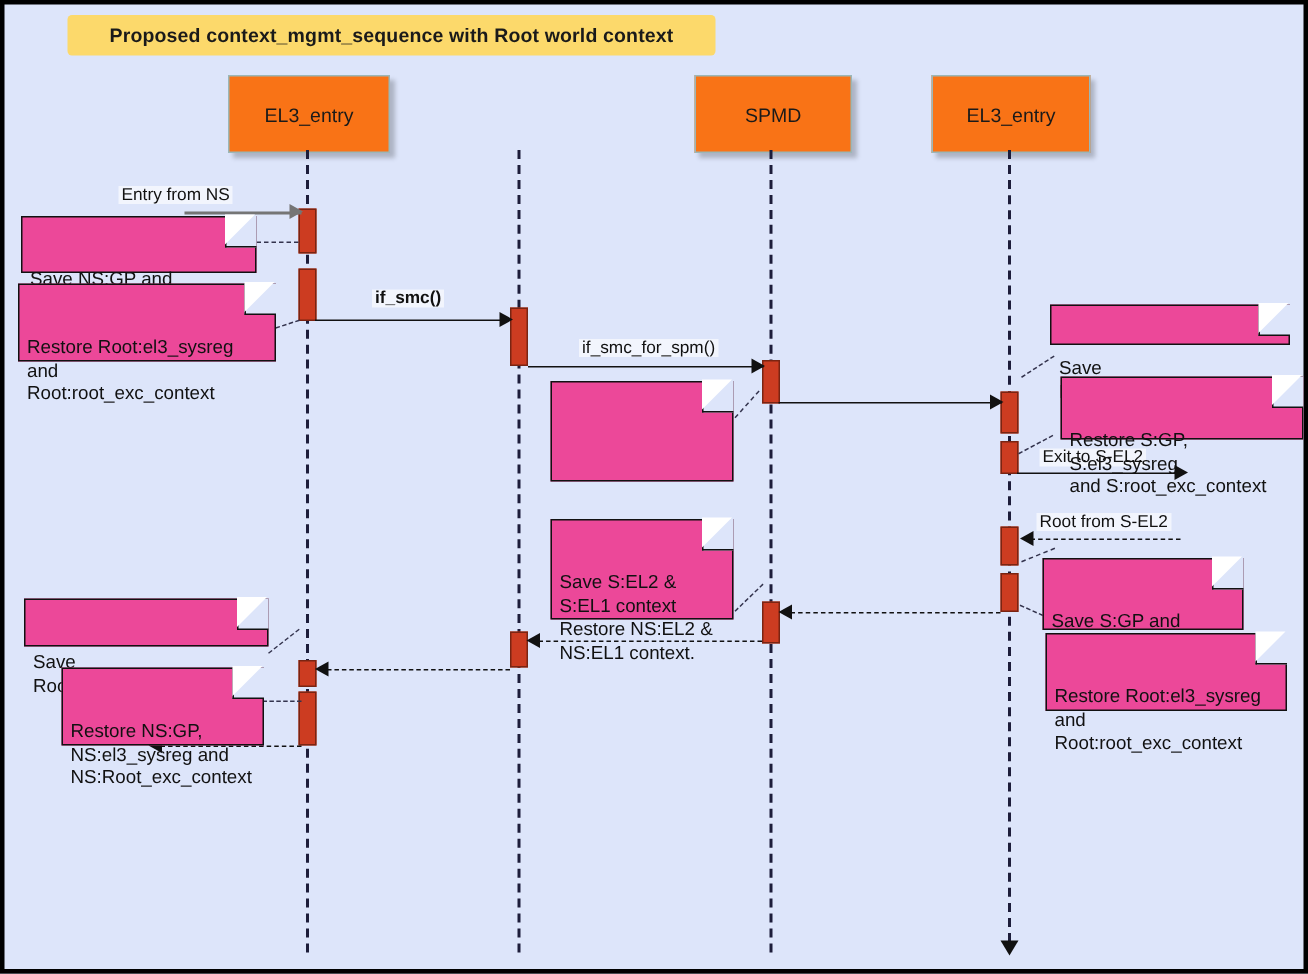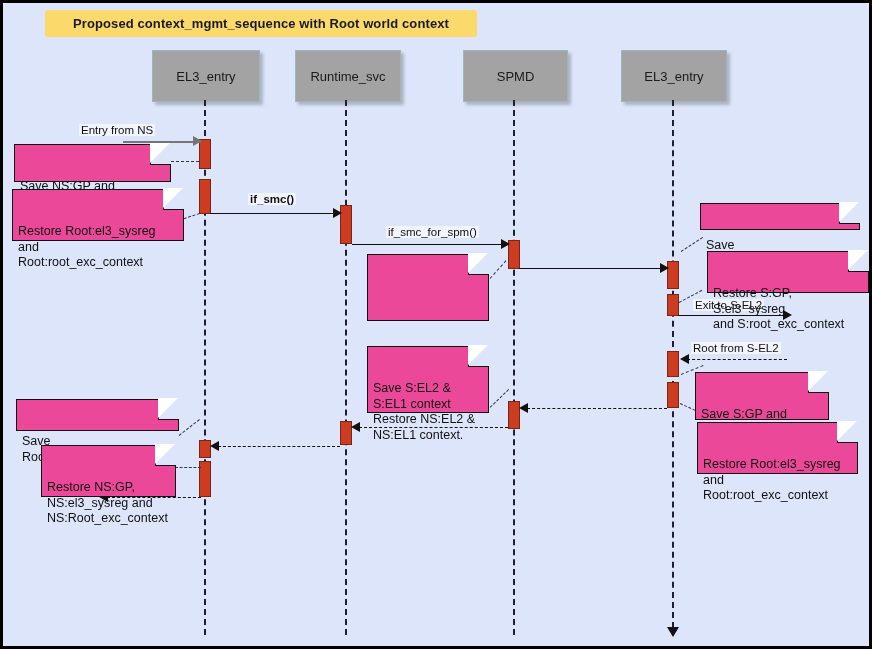--- a/index.html
+++ b/index.html
@@ -18,21 +18,21 @@
     left:42px;top:7px;width:432px;height:27px;
     background:#fcd96b;
     border-radius:3px;
     display:flex;align-items:center;justify-content:center;
     font-size:13px;font-weight:bold;color:#1a1a1a;
     letter-spacing:.1px;
   }
   
   .actor-box{
     position:absolute;
-    background:#a3a3a3;
+    background:#f97316;
     border:1px solid #9bb7b7;
     box-shadow:3px 3px 3px rgba(0,0,0,.22);
     display:flex;align-items:center;justify-content:center;
     font-size:13px;color:#1a1a1a;
   }
   .lifeline{
     position:absolute;
     width:0;
     border-left:2px dashed #1d1d3a;
   }
@@ -118,23 +118,20 @@
 <body>
 
 <div id="canvas">
 
   <div class="title-banner">
     <span>Proposed context_mgmt_sequence with Root world context</span>
   </div>
 
   <div class="actor-box" style="left:149px;top:47px;width:106px;height:50px;">
     <span>EL3_entry</span>
-  </div>
-  <div class="actor-box" style="left:292px;top:47px;width:104px;height:50px;">
-    <span>Runtime_svc</span>
   </div>
   <div class="actor-box" style="left:460px;top:47px;width:103px;height:50px;">
     <span>SPMD</span>
   </div>
   <div class="actor-box" style="left:618px;top:47px;width:104px;height:50px;">
     <span>EL3_entry</span>
   </div>
 
   <div class="lifeline" style="left:201px;top:97px;height:535px;"></div>
   <div class="lifeline" style="left:342px;top:97px;height:535px;"></div>

